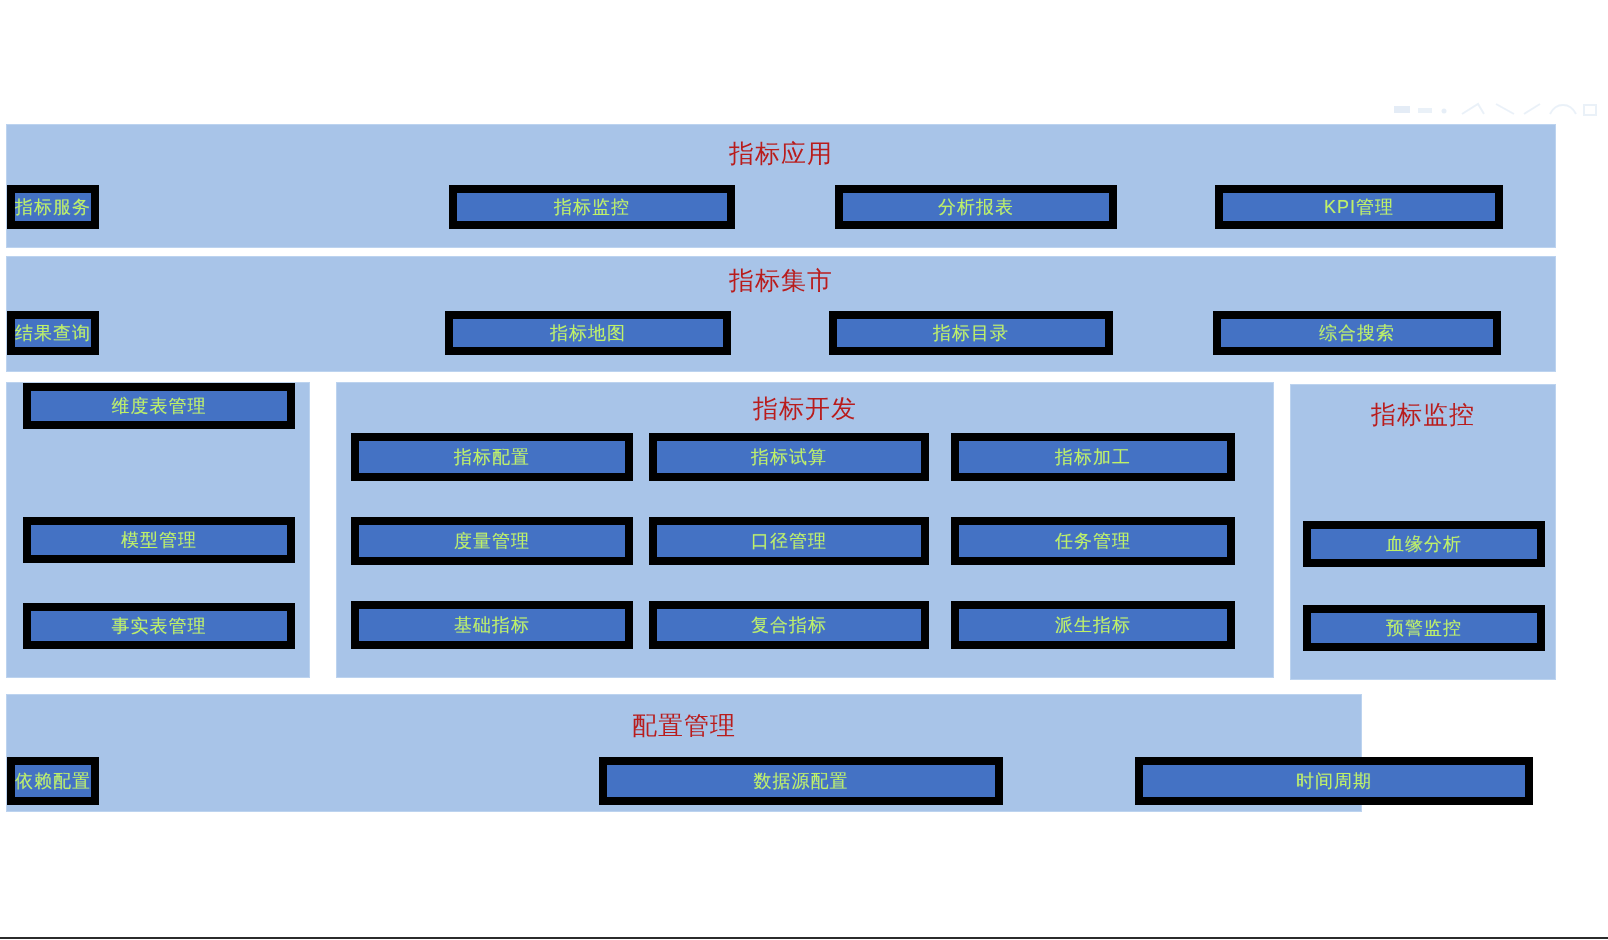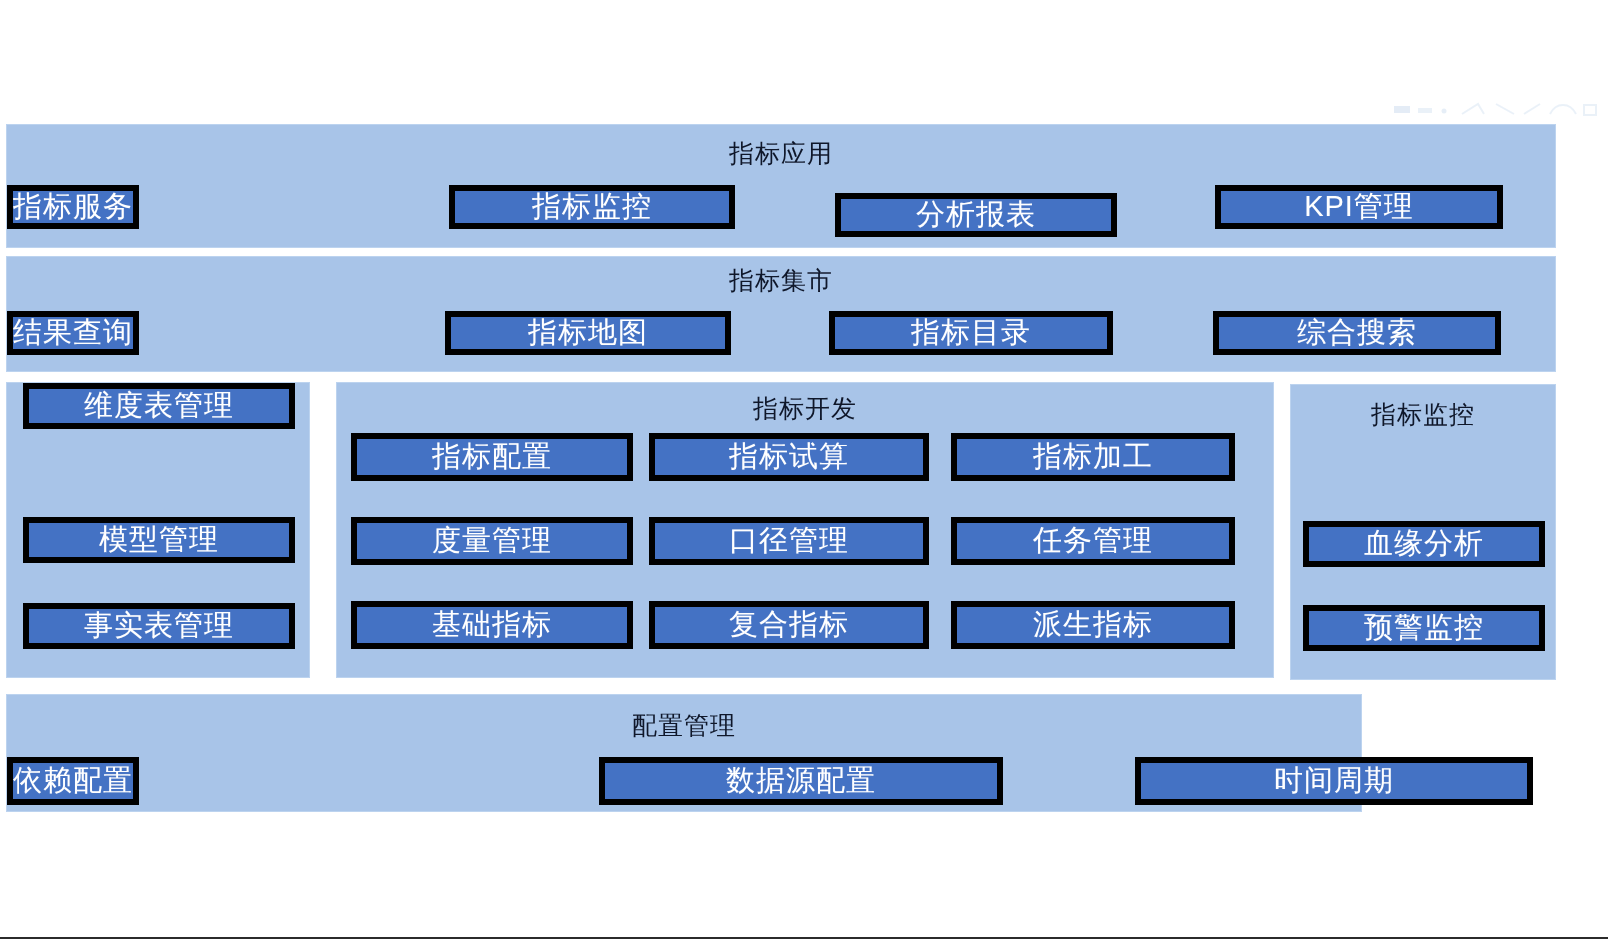--- a/index.html
+++ b/index.html
@@ -38,35 +38,35 @@
     background: #a8c4e8;
     border: 1px solid #bcd3ef;
     box-sizing: border-box;
   }
 
   .band-title {
     position: absolute;
     left: 0;
     right: 0;
     text-align: center;
-    color: #0f172a;
+    color: #b91c1c;
     font-size: 25px;
     line-height: 30px;
     letter-spacing: 1px;
     white-space: nowrap;
   }
 
   
   .btn {
     position: absolute;
     box-sizing: border-box;
     background: #4472c4;
-    border: 6px solid #000000;
-    color: #ffffff;
-    font-size: 29px;
+    border: 8px solid #000000;
+    color: #bef264;
+    font-size: 18px;
     letter-spacing: 1px;
     display: flex;
     align-items: center;
     justify-content: center;
     white-space: nowrap;
     text-shadow: 0 0 1px rgba(255,255,255,0.25);
     cursor: pointer;
     user-select: none;
   }
 
@@ -83,21 +83,21 @@
   #band-mart     .band-title { top: 8px; }
   #panel-dev     .band-title { top: 10px; }
   #panel-model   .band-title { top: 12px; }
   #panel-monitor .band-title { top: 14px; }
   #band-config   .band-title { top: 15px; }
 
   
   #band-app .btn { top: 60px; height: 44px; }
   #band-app .btn:nth-of-type(1) { left: 52px;   width: 288px; }
   #band-app .btn:nth-of-type(2) { left: 442px;  width: 286px; }
-  #band-app .btn:nth-of-type(3) { left: 828px;  width: 282px; margin-top: 8px; }
+  #band-app .btn:nth-of-type(3) { left: 828px;  width: 282px; }
   #band-app .btn:nth-of-type(4) { left: 1208px; width: 288px; }
 
   
   #band-mart .btn { top: 54px; height: 44px; }
   #band-mart .btn:nth-of-type(1) { left: 52px;   width: 288px; }
   #band-mart .btn:nth-of-type(2) { left: 438px;  width: 286px; }
   #band-mart .btn:nth-of-type(3) { left: 822px;  width: 284px; text-align: center; }
   #band-mart .btn:nth-of-type(4) { left: 1206px; width: 288px; }
 
   

